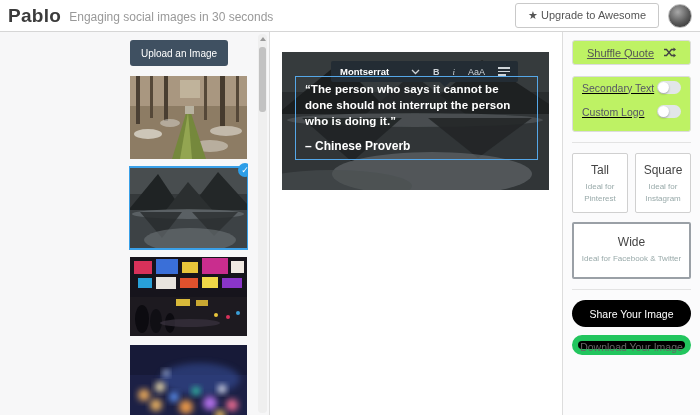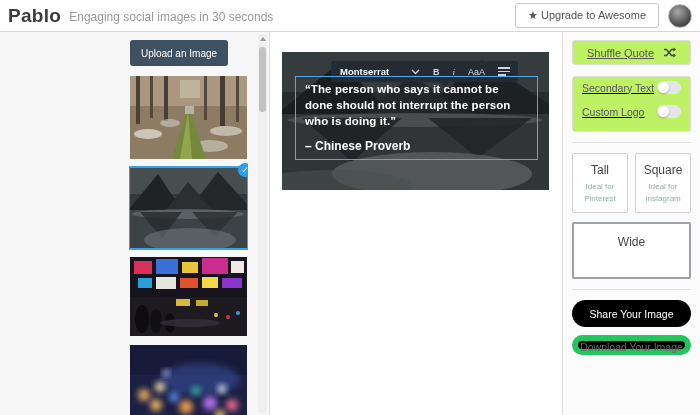--- a/index.html
+++ b/index.html
@@ -300,20 +300,21 @@
         <div class="t">Tall</div>
         <div class="s">Ideal for Pinterest</div>
       </div>
       <div class="size-card">
         <div class="t">Square</div>
         <div class="s">Ideal for Instagram</div>
       </div>
     </div>
     <div class="size-card wide">
       <div class="t">Wide</div>
+      <div class="s">Ideal for Facebook &amp; Twitter</div>
     </div>
 
     <hr class="hdiv">
 
     <button class="pill share-btn">Share Your Image</button>
     <button class="pill download-btn">Download Your Image</button>
   </div>
 </div>
 
 </body></html>

